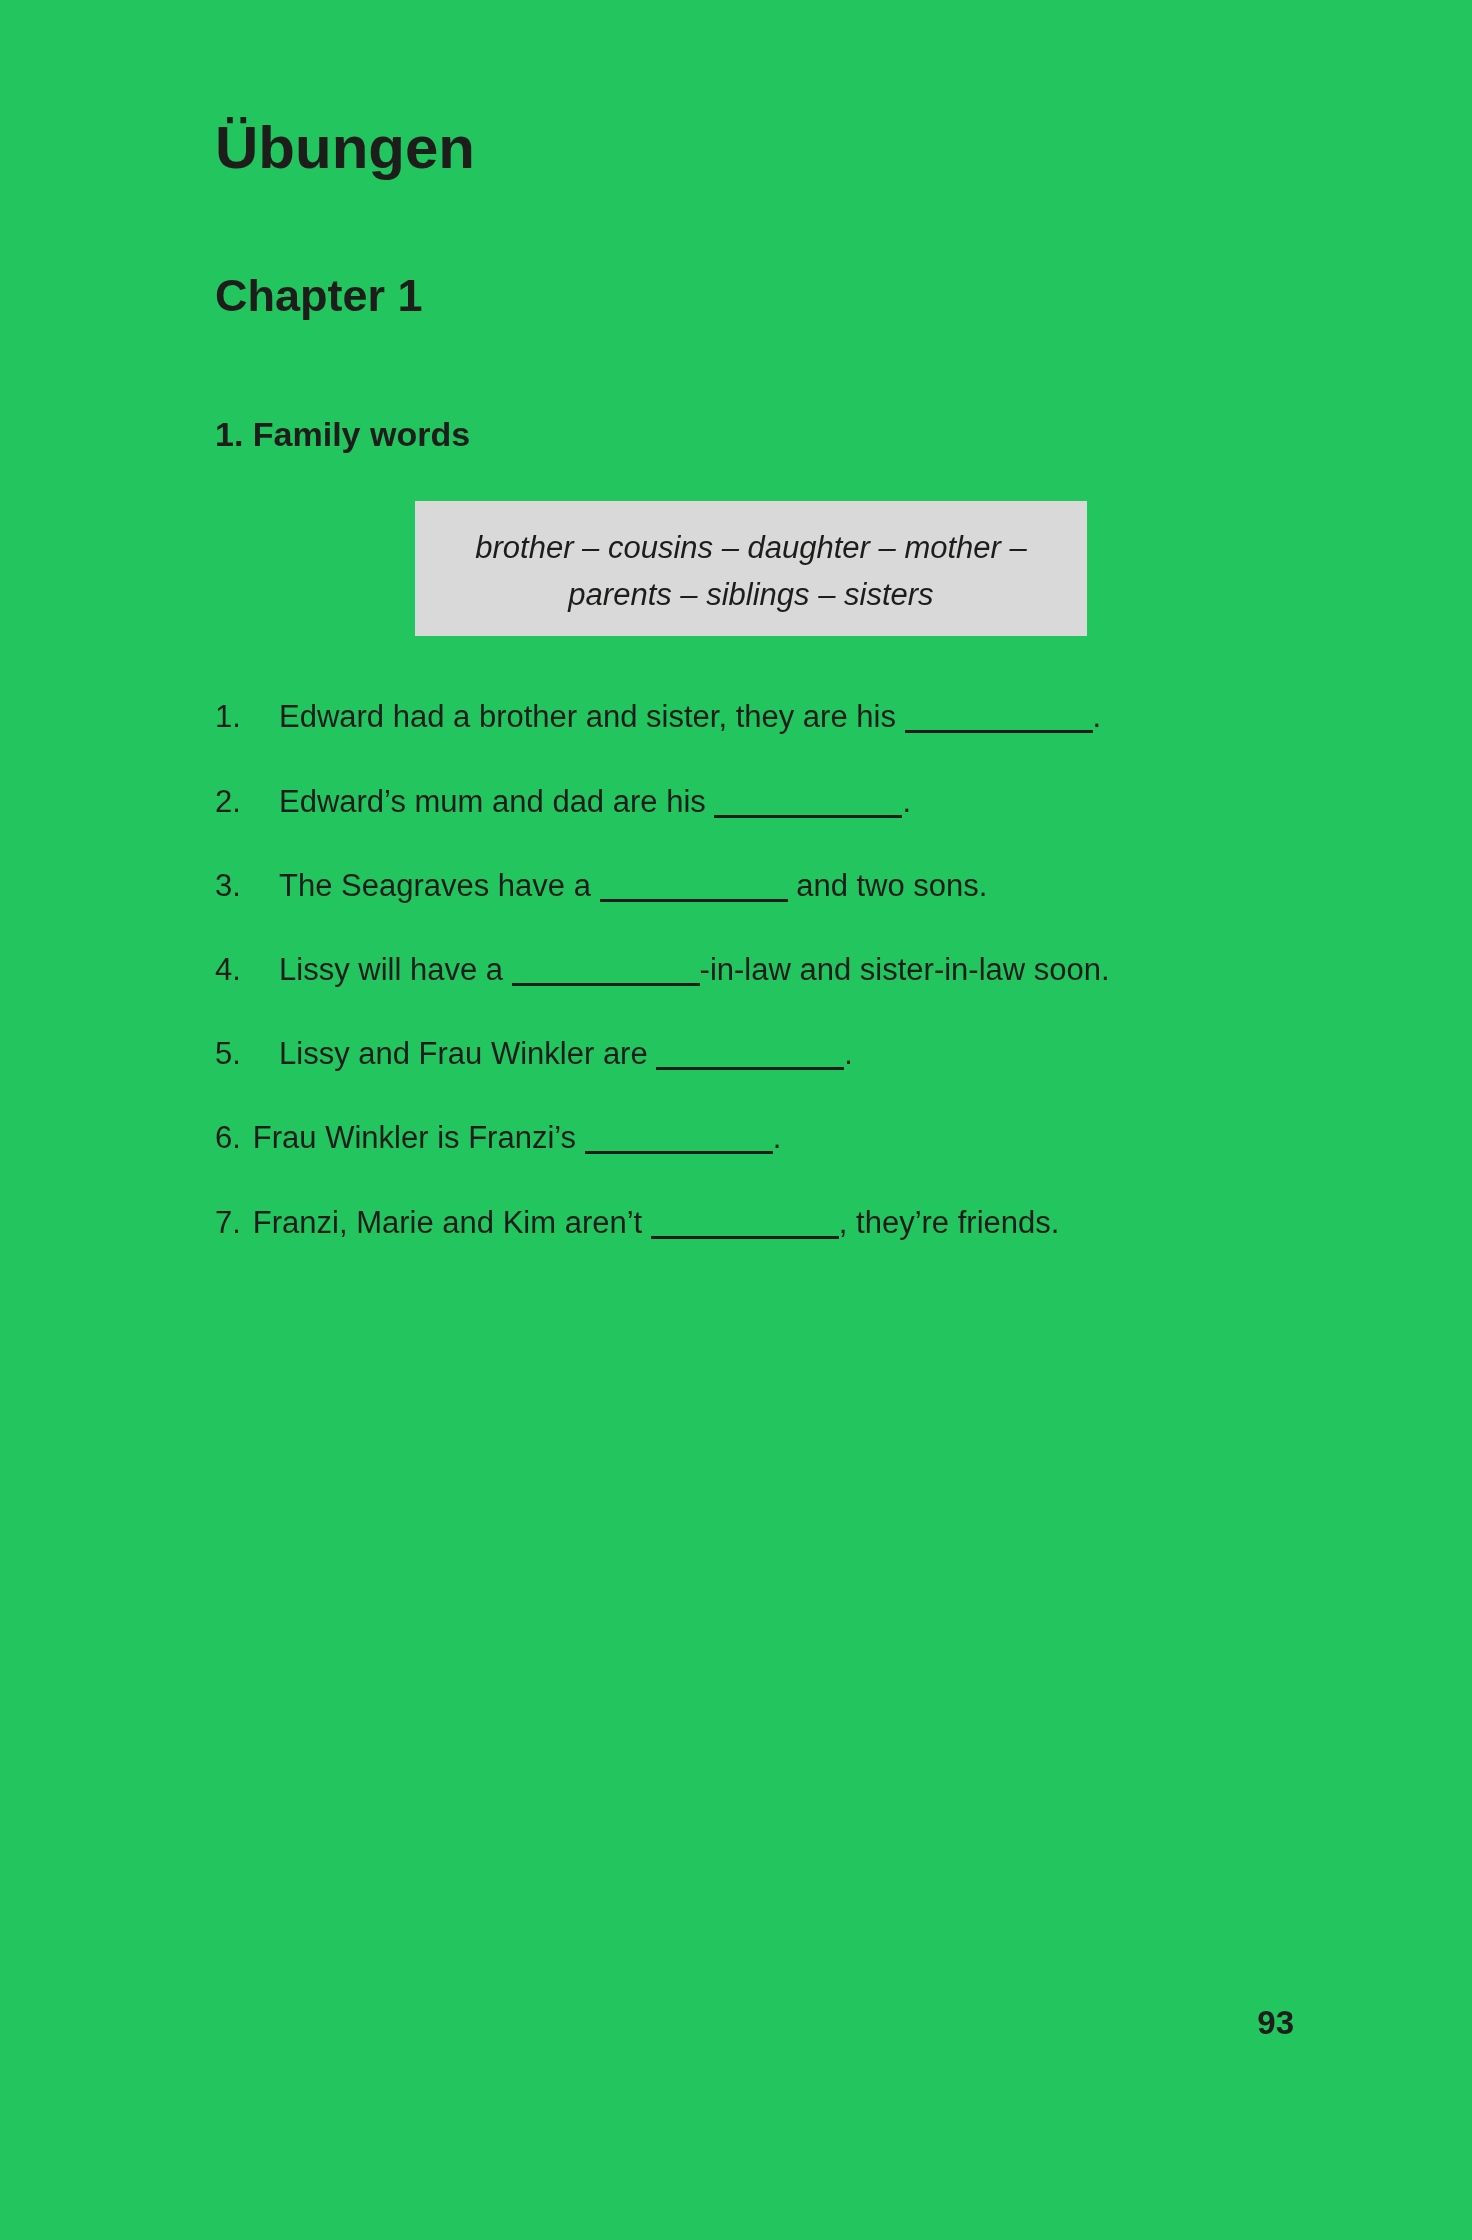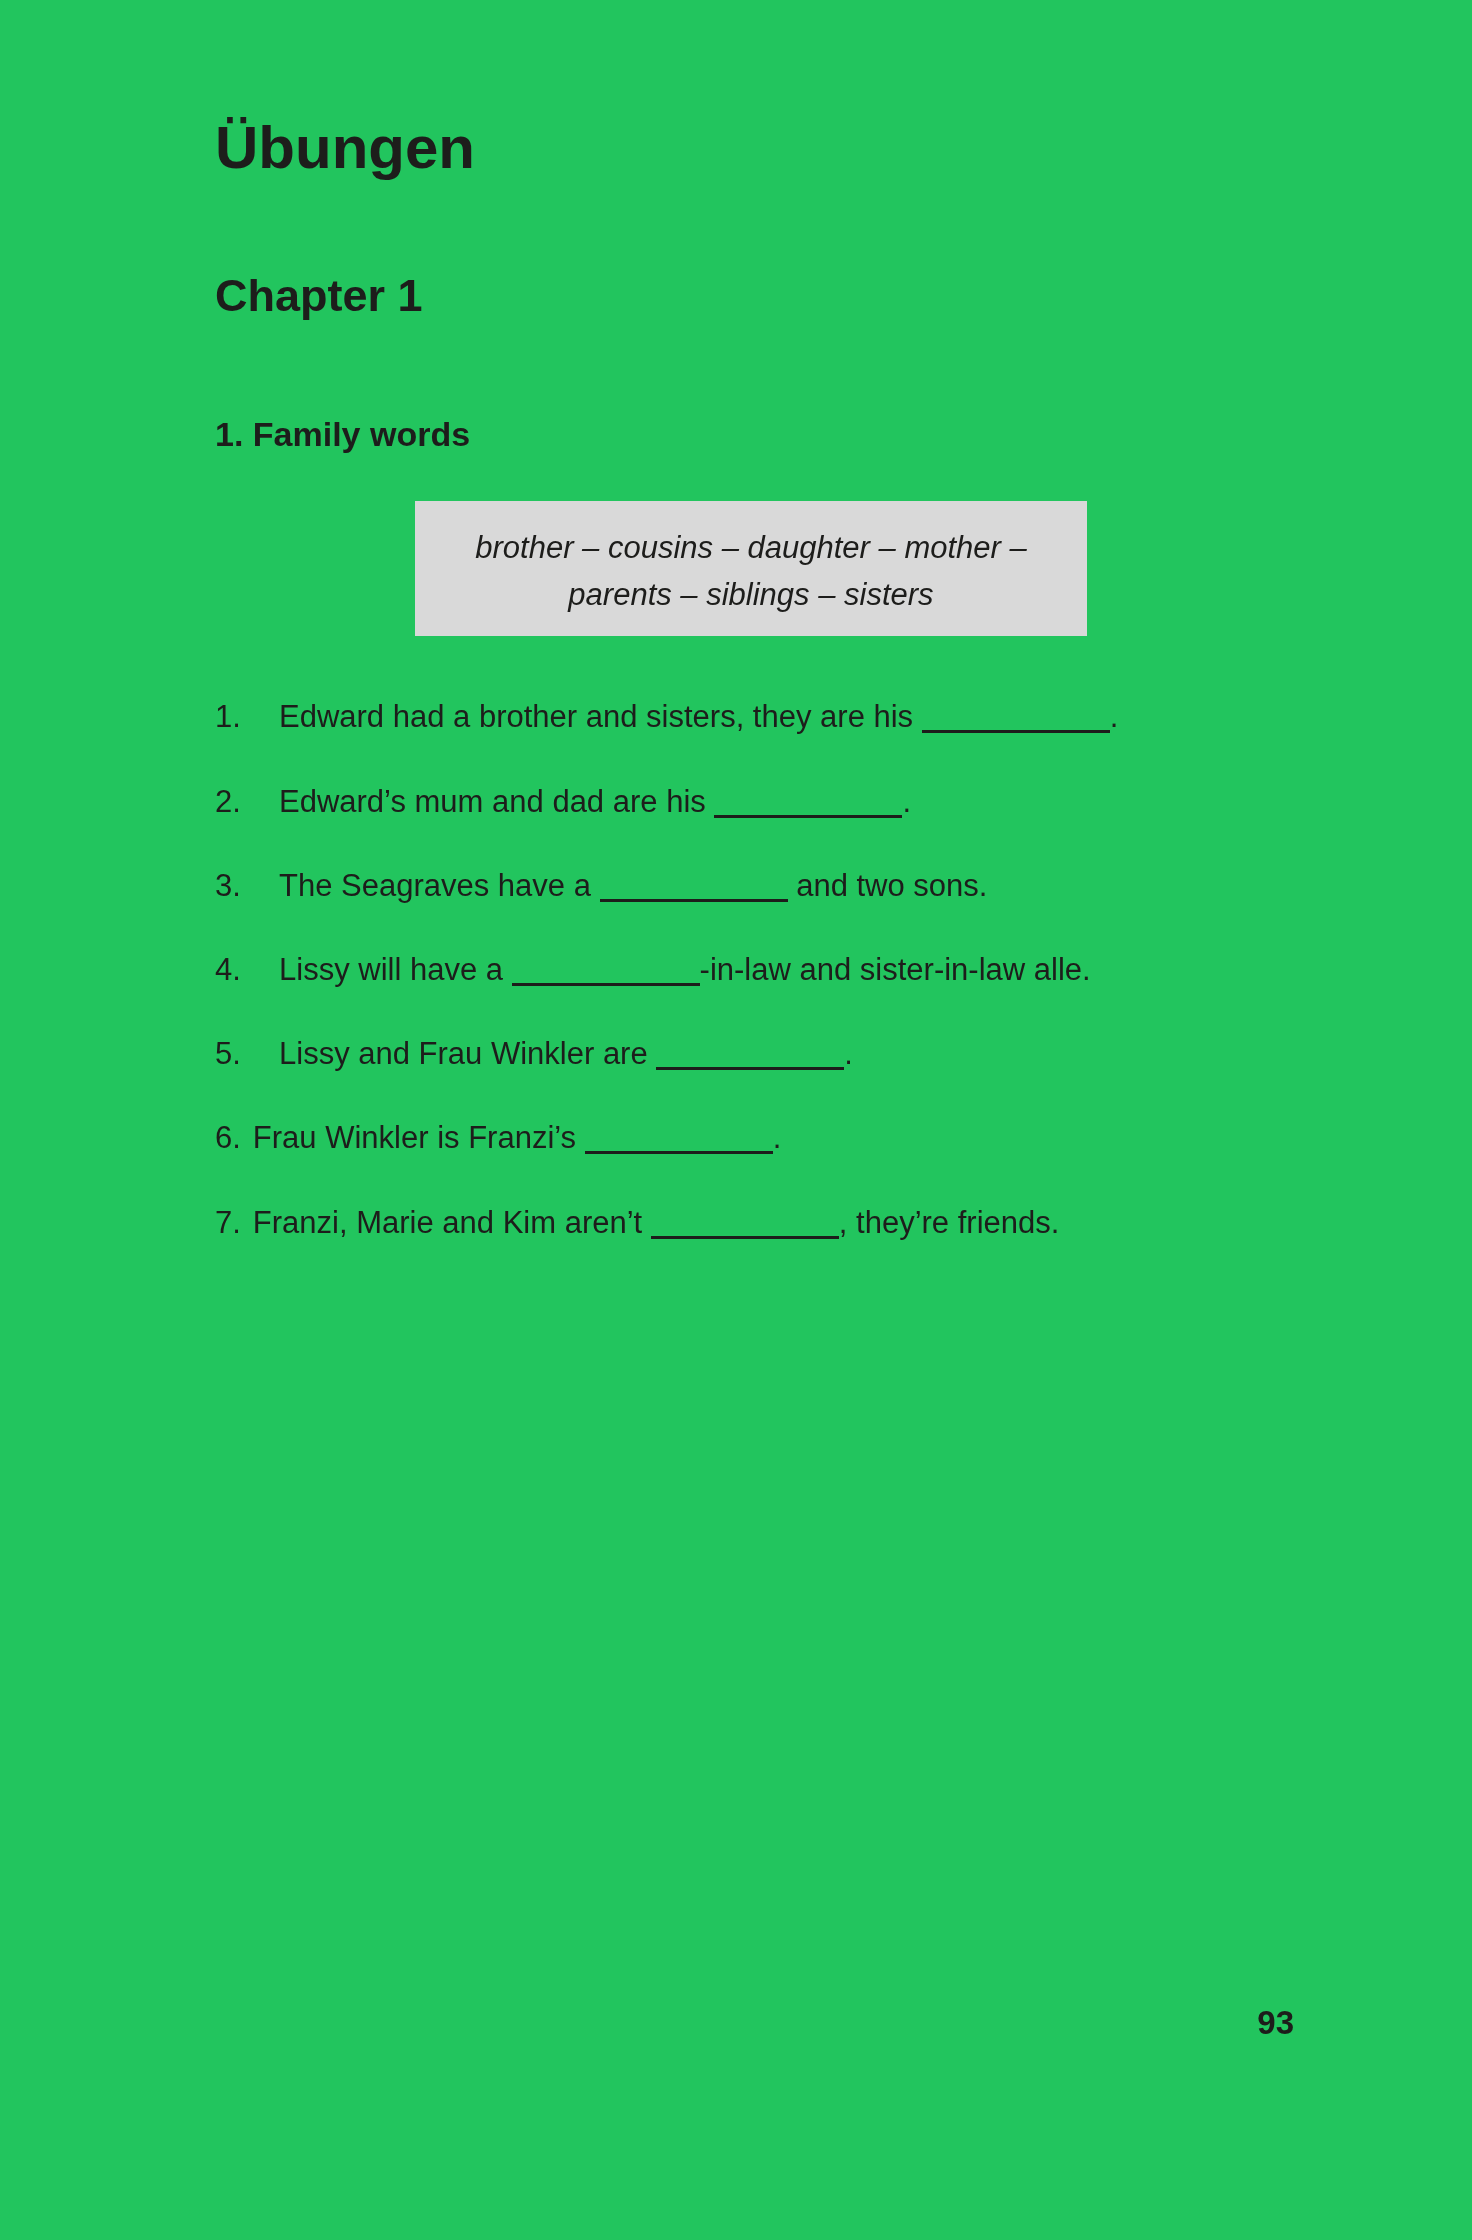--- a/index.html
+++ b/index.html
@@ -96,27 +96,27 @@
 
     <h2 class="chapter-heading">Chapter 1</h2>
 
     <h3 class="section-heading">1. Family words</h3>
 
 
     <div class="word-box"><span>brother – cousins – daughter – mother –</span><br><span>parents – siblings – sisters</span></div>
 
     <div class="exercise-list">
 
-      <div class="ex-item hang"><span class="ex-num">1.</span><span class="ex-pre">Edward had a brother and sisters, they are his </span><span class="blank"></span><span class="ex-post">.</span></div>
+      <div class="ex-item hang"><span class="ex-num">1.</span><span class="ex-pre">Edward had a brother and sister, they are his </span><span class="blank"></span><span class="ex-post">.</span></div>
 
       <div class="ex-item hang"><span class="ex-num">2.</span><span class="ex-pre">Edward’s mum and dad are his </span><span class="blank"></span><span class="ex-post">.</span></div>
 
       <div class="ex-item hang"><span class="ex-num">3.</span><span class="ex-pre">The Seagraves have a </span><span class="blank"></span><span class="ex-post"> and two sons.</span></div>
 
-      <div class="ex-item hang"><span class="ex-num">4.</span><span class="ex-pre">Lissy will have a </span><span class="blank"></span><span class="ex-post">-in-law and sister-in-law alle.</span></div>
+      <div class="ex-item hang"><span class="ex-num">4.</span><span class="ex-pre">Lissy will have a </span><span class="blank"></span><span class="ex-post">-in-law and sister-in-law soon.</span></div>
 
       <div class="ex-item hang"><span class="ex-num">5.</span><span class="ex-pre">Lissy and Frau Winkler are </span><span class="blank"></span><span class="ex-post">.</span></div>
 
       <div class="ex-item flush"><span class="ex-num">6.</span><span class="ex-pre">Frau Winkler is Franzi’s </span><span class="blank"></span><span class="ex-post">.</span></div>
 
       <div class="ex-item flush"><span class="ex-num">7.</span><span class="ex-pre">Franzi, Marie and Kim aren’t </span><span class="blank"></span><span class="ex-post">, they’re friends.</span></div>
 
     </div>
   </div>
 

